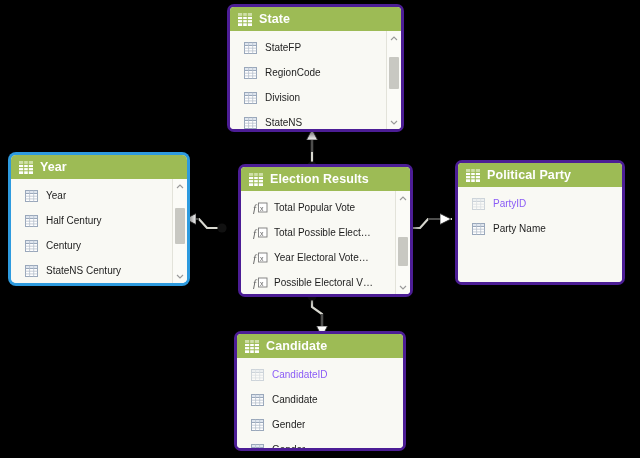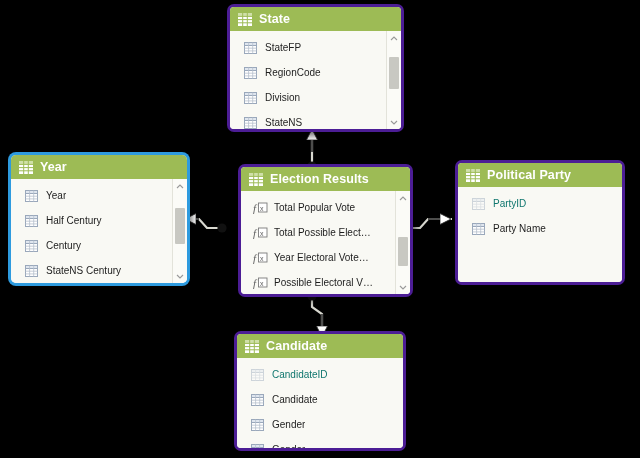--- a/index.html
+++ b/index.html
@@ -62,21 +62,21 @@
     height:25px;
     padding-left:14px;
     box-sizing:border-box;
   }
   .field-label{
     font-size:10px;
     color:#1d1d1d;
     white-space:nowrap;
     overflow:hidden;
   }
-  .field.dim .field-label{color:#0f766e;text-align:right;}
+  .field.dim .field-label{color:#8b5cf6;text-align:right;}
   .field.dim .ico-col{opacity:.45;}
 
   
   .ico{flex:none;display:block;}
   .ico-head{width:14px;height:13px;}
   .ico-col{width:13px;height:12px;}
   .ico-fx{width:15px;height:13px;}
 
   
   .sbar{

